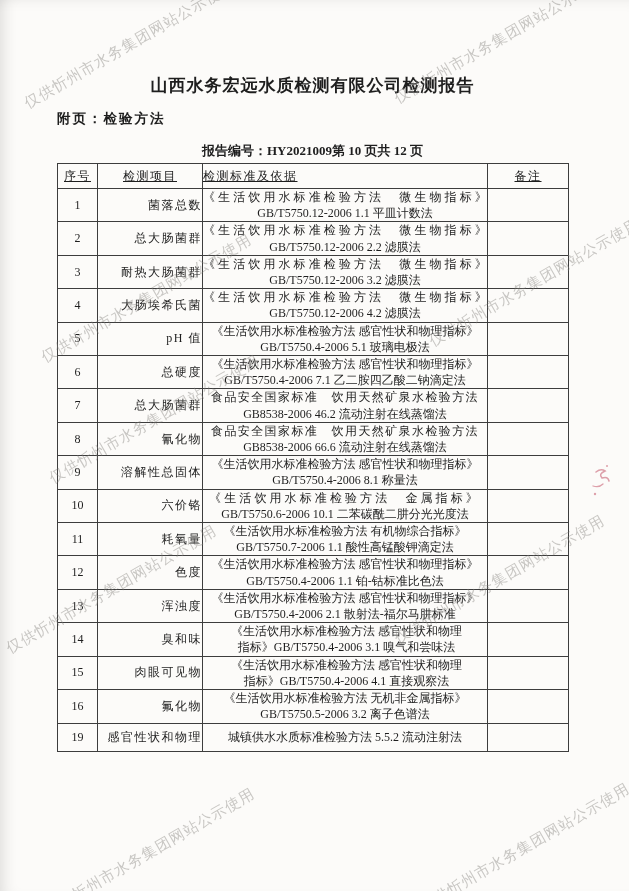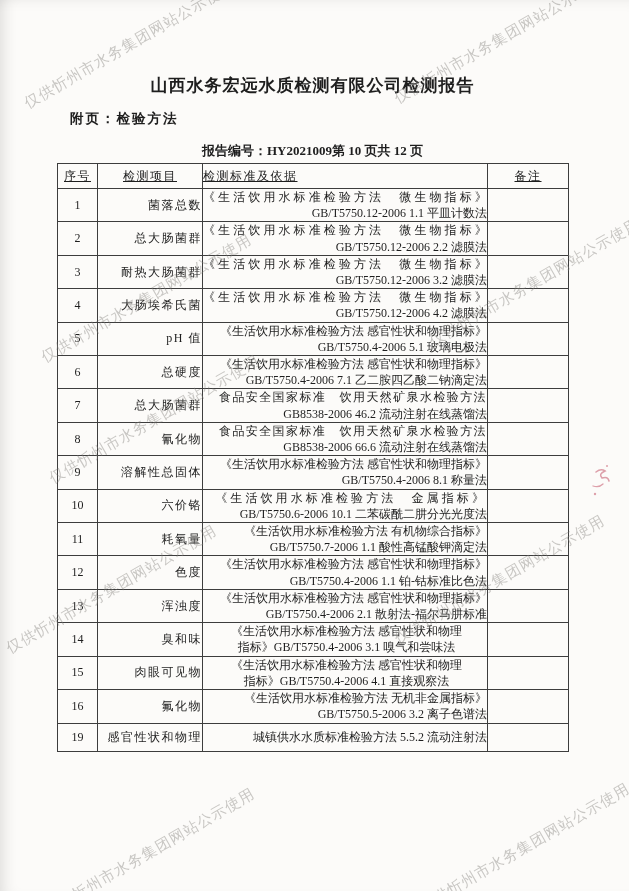--- a/index.html
+++ b/index.html
@@ -22,21 +22,21 @@
     pointer-events:none;
     z-index:5;
   }
   
   .doc-title{
     position:absolute;left:57px;top:74px;width:511px;
     text-align:center;
     font-size:17px;font-weight:bold;letter-spacing:1px;
   }
   .attachment{
-    position:absolute;left:70px;top:110px;
+    position:absolute;left:57px;top:110px;
     font-size:13.5px;font-weight:bold;letter-spacing:2px;
   }
   .meta-row{
     position:absolute;left:57px;top:142px;width:511px;
     display:flex;justify-content:center;align-items:baseline;
     font-size:13px;font-weight:600;
   }
   
   table.methods{
     position:absolute;left:57px;top:163px;width:511px;
@@ -51,21 +51,21 @@
     vertical-align:middle;
     overflow:hidden;
   }
   table.methods thead th{height:24px;text-decoration:underline;}
   table.methods tbody td{height:32px;}
   table.methods tbody tr:last-child td{height:27px;}
   .th-seq,.th-item,.th-remark{text-align:center;letter-spacing:1.5px;}
   .th-std{text-align:left;padding-left:7px;letter-spacing:1.5px;}
   .no-cell{text-align:center;}
   .item-cell{text-align:right;letter-spacing:1.5px;}
-  .std-cell{padding:1px 3px 1px 7px;text-align:right;}
+  .std-cell{padding:1px 3px 1px 7px;text-align:center;}
   .std-line{line-height:16.2px;white-space:nowrap;}
   
   table.methods tbody tr:nth-child(-n+4) .std-line:first-child,
   table.methods tbody tr:nth-child(10)   .std-line:first-child{letter-spacing:3.1px;}
   table.methods tbody tr:nth-child(7) .std-line:first-child,
   table.methods tbody tr:nth-child(8) .std-line:first-child{letter-spacing:1.4px;}
   
   table.methods tbody tr:nth-child(14) .std-cell,
   table.methods tbody tr:nth-child(15) .std-cell{text-align:center;padding-left:3px;}
   

